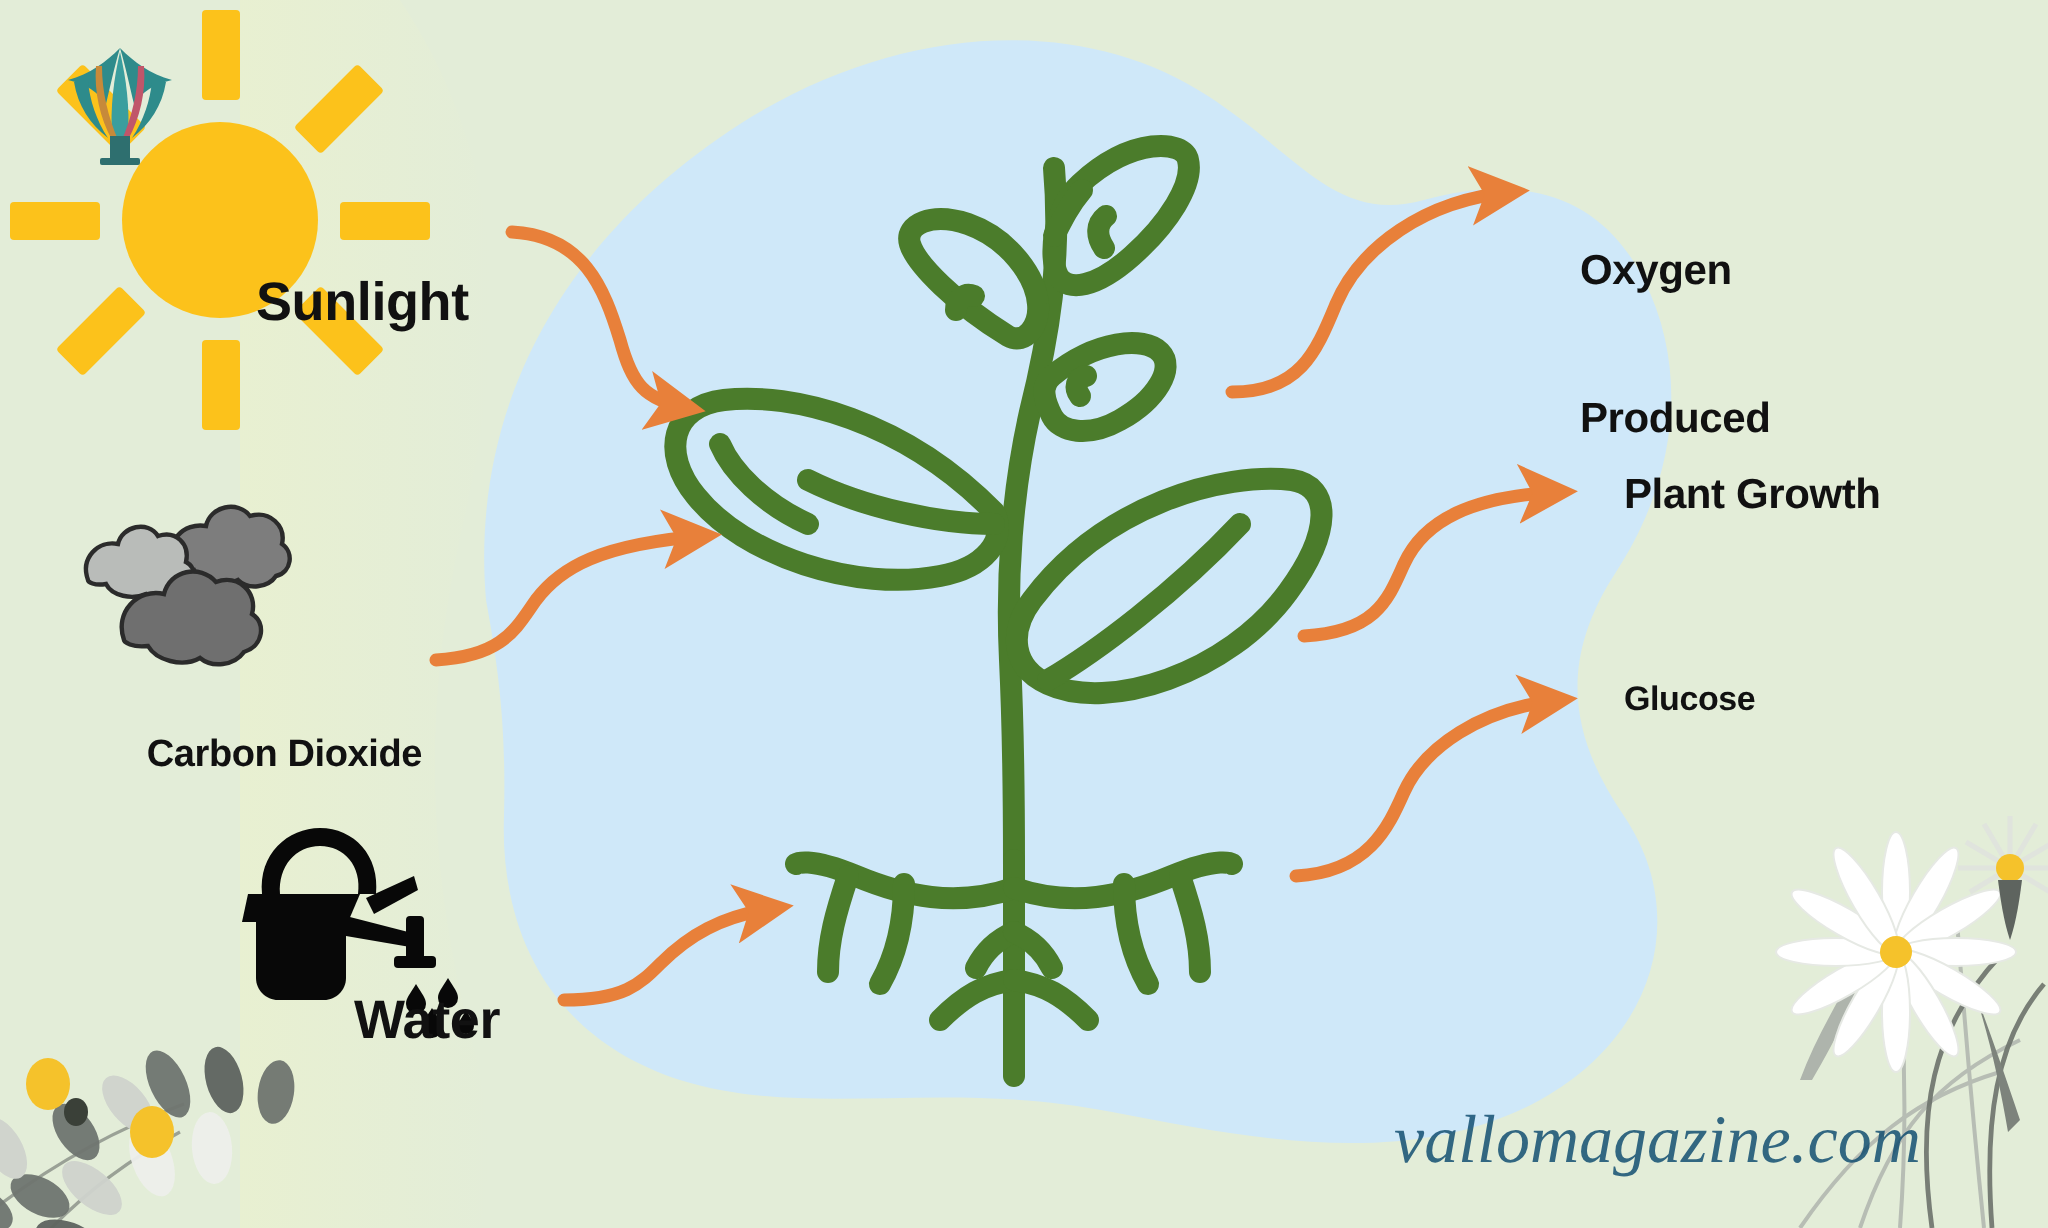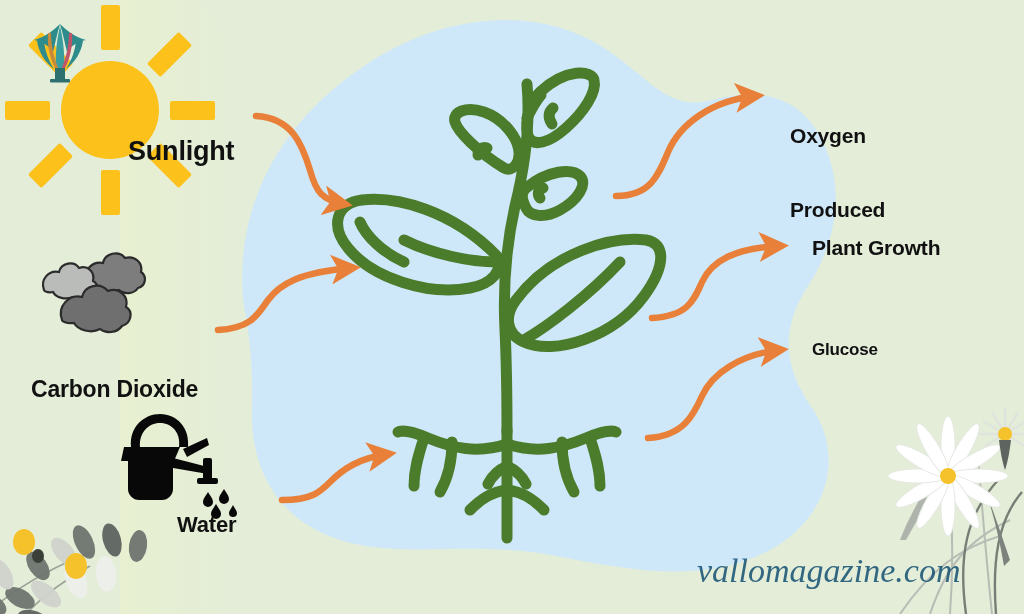--- a/index.html
+++ b/index.html
@@ -15,22 +15,22 @@
   .lbl{
     position:absolute;
     color:#111111;
     font-weight:bold;
     font-family:"Liberation Sans", sans-serif;
     letter-spacing:-0.2px;
     white-space:pre;
     line-height:1.18;
   }
   #sunlight-label{left:128px;top:103px;font-size:27px;margin-top:33px;}
-  #co2-label{left:31px;top:322px;font-size:23px;text-align:left;width:180px;}
-  #water-label{left:177px;top:512px;font-size:22px;}
+  #co2-label{left:31px;top:322px;font-size:19px;text-align:right;width:180px;}
+  #water-label{left:177px;top:495px;font-size:27px;}
   #oxygen-label{left:790px;top:74px;font-size:21px;text-align:left;}
   #plantgrowth-label{left:812px;top:236px;font-size:21px;}
   #glucose-label{left:812px;top:340px;font-size:17px;}
 
   #watermark{
     position:absolute;left:697px;top:552px;
     font-family:"Liberation Serif", serif;
     font-style:italic;
     font-size:34px;
     color:#0c4a6e;

